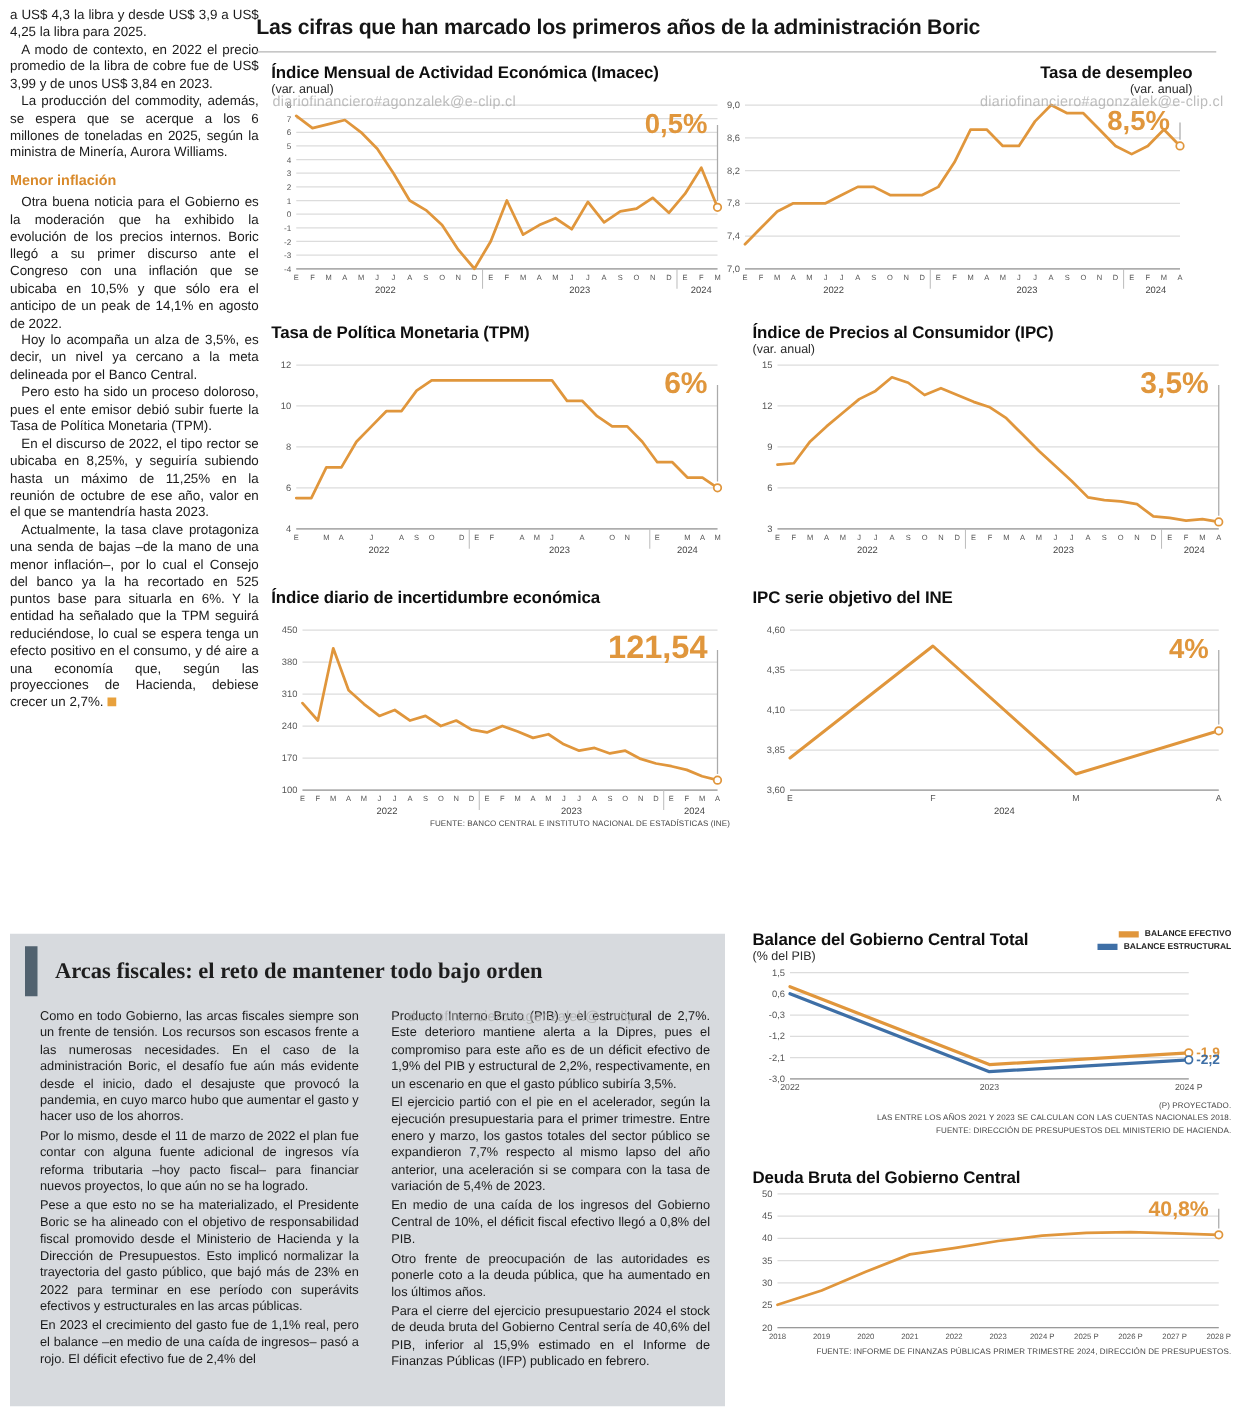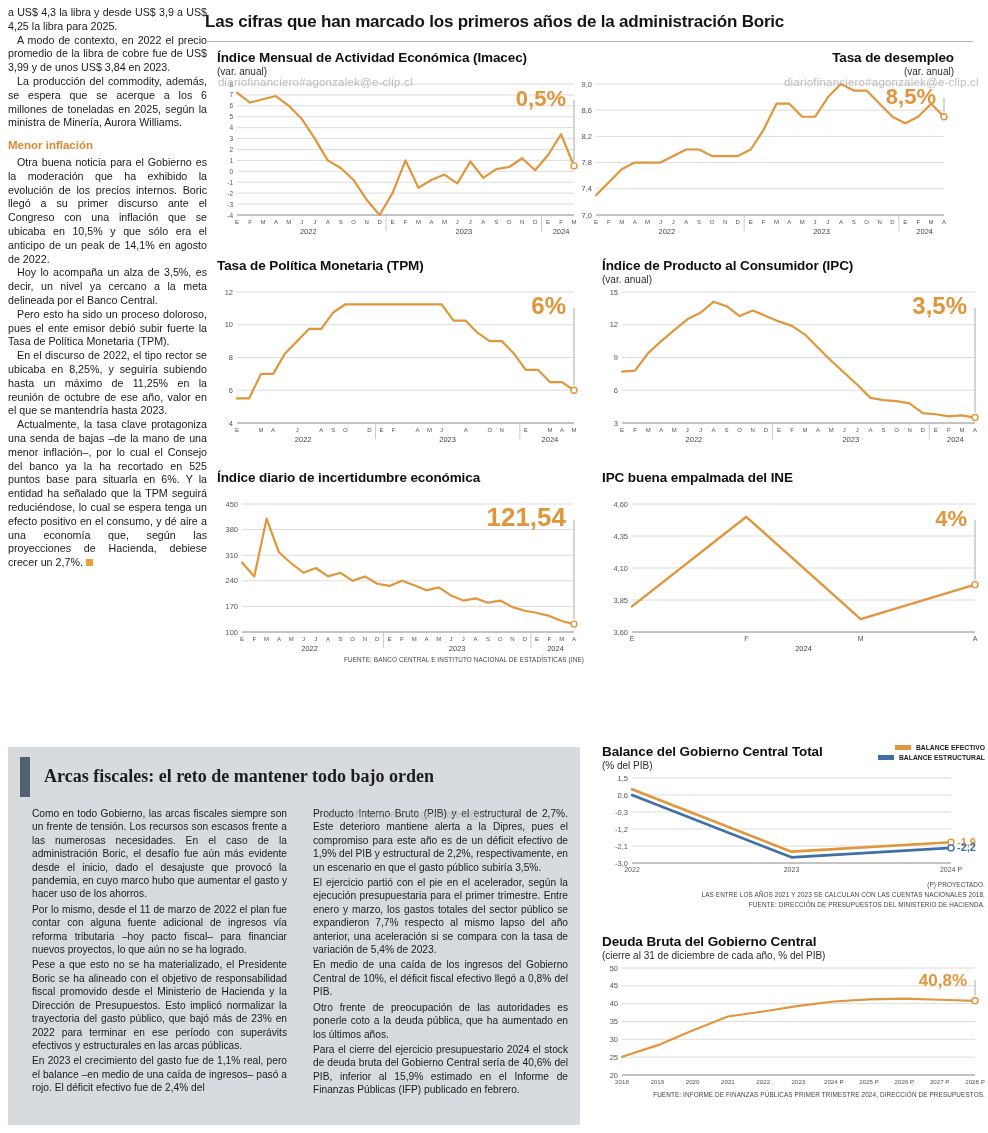--- a/index.html
+++ b/index.html
@@ -233,21 +233,21 @@
           <text x="332.92857142857144" y="156" text-anchor="middle" font-size="7.5" fill="#444">2024</text>
           <line x1="302.8392857142857" y1="137" x2="302.8392857142857" y2="153" stroke="#bbb" stroke-width="0.8"></line>
           <line x1="357" y1="22" x2="357" y2="99.25" stroke="#aaa" stroke-width="1"></line>
           <text x="349" y="28" text-anchor="end" font-size="24" font-weight="bold" fill="#E0963C">6%</text>
           <polyline points="20,112.4375 32.035714285714285,112.4375 44.07142857142857,87.875 56.107142857142854,87.875 68.14285714285714,67.40625 80.17857142857143,55.125 92.21428571428571,42.84375 104.25,42.84375 116.28571428571429,26.46875 128.32142857142856,18.28125 140.35714285714286,18.28125 152.39285714285714,18.28125 164.42857142857142,18.28125 176.46428571428572,18.28125 188.5,18.28125 200.53571428571428,18.28125 212.57142857142858,18.28125 224.60714285714286,18.28125 236.64285714285714,34.65625 248.67857142857142,34.65625 260.7142857142857,46.9375 272.75,55.125 284.7857142857143,55.125 296.82142857142856,67.40625 308.85714285714283,83.78125 320.89285714285717,83.78125 332.92857142857144,96.0625 344.9642857142857,96.0625 357,104.25" fill="none" stroke="#E0963C" stroke-width="2.2" stroke-linejoin="round" stroke-linecap="round"></polyline>
           <circle cx="357" cy="104.25" r="3" fill="#fff" stroke="#E0963C" stroke-width="1.4"></circle>
         </svg></div>
   </div>
 
   <div id="c3" class="chart-block w383">
-    <div class="chart-title">Índice de Producto al Consumidor (IPC)</div>
+    <div class="chart-title">Índice de Precios al Consumidor (IPC)</div>
     <div class="chart-sub">(var. anual)</div>
     <div class="plot plot-158"><svg width="383" height="158" viewBox="0 0 383 158" xmlns="http://www.w3.org/2000/svg">
           <line x1="20" y1="6" x2="373" y2="6" stroke="#dcdcdc" stroke-width="1"></line>
           <text x="16" y="8.5" text-anchor="end" font-size="7.5" fill="#555">15</text>
           <line x1="20" y1="38.75" x2="373" y2="38.75" stroke="#dcdcdc" stroke-width="1"></line>
           <text x="16" y="41.25" text-anchor="end" font-size="7.5" fill="#555">12</text>
           <line x1="20" y1="71.5" x2="373" y2="71.5" stroke="#dcdcdc" stroke-width="1"></line>
           <text x="16" y="74" text-anchor="end" font-size="7.5" fill="#555">9</text>
           <line x1="20" y1="104.25" x2="373" y2="104.25" stroke="#dcdcdc" stroke-width="1"></line>
           <text x="16" y="106.75" text-anchor="end" font-size="7.5" fill="#555">6</text>
@@ -346,21 +346,21 @@
           <line x1="313.962962962963" y1="134" x2="313.962962962963" y2="150" stroke="#bbb" stroke-width="0.8"></line>
           <line x1="357" y1="22" x2="357" y2="121.12251428571429" stroke="#aaa" stroke-width="1"></line>
           <text x="349" y="28" text-anchor="end" font-size="26" font-weight="bold" fill="#E0963C">121,54</text>
           <polyline points="25,64.51428571428572 37.2962962962963,78.41142857142857 49.592592592592595,20.628571428571433 61.888888888888886,54.27428571428571 74.18518518518519,65.24571428571429 86.48148148148148,74.75428571428571 98.77777777777777,70 111.07407407407408,78.41142857142857 123.37037037037037,74.75428571428571 135.66666666666669,82.8 147.96296296296296,78.41142857142857 160.25925925925927,85.72571428571428 172.55555555555554,87.92 184.85185185185185,82.8 197.14814814814815,87.18857142857144 209.44444444444446,92.30857142857143 221.74074074074073,89.38285714285715 234.03703703703704,97.42857142857143 246.33333333333334,102.54857142857142 258.6296296296296,100.35428571428571 270.9259259259259,104.74285714285715 283.22222222222223,102.54857142857142 295.51851851851853,109.13142857142857 307.81481481481484,112.78857142857143 320.1111111111111,114.98285714285714 332.4074074074074,117.90857142857143 344.7037037037037,123.02857142857142 357,126.12251428571429" fill="none" stroke="#E0963C" stroke-width="2.2" stroke-linejoin="round" stroke-linecap="round"></polyline>
           <circle cx="357" cy="126.12251428571429" r="3" fill="#fff" stroke="#E0963C" stroke-width="1.4"></circle>
         </svg></div>
     <div class="source">FUENTE: BANCO CENTRAL E INSTITUTO NACIONAL DE ESTADÍSTICAS (INE)</div>
   </div>
 
   <div id="c5" class="chart-block w383">
-    <div class="chart-title">IPC buena empalmada del INE</div>
+    <div class="chart-title">IPC serie objetivo del INE</div>
     <div class="chart-sub"></div>
     <div class="plot plot-155"><svg width="383" height="155" viewBox="0 0 383 155" xmlns="http://www.w3.org/2000/svg">
           <line x1="30" y1="6" x2="373" y2="6" stroke="#dcdcdc" stroke-width="1"></line>
           <text x="26" y="8.5" text-anchor="end" font-size="7.5" fill="#555">4,60</text>
           <line x1="30" y1="38.000000000000014" x2="373" y2="38.000000000000014" stroke="#dcdcdc" stroke-width="1"></line>
           <text x="26" y="40.500000000000014" text-anchor="end" font-size="7.5" fill="#555">4,35</text>
           <line x1="30" y1="70.00000000000003" x2="373" y2="70.00000000000003" stroke="#dcdcdc" stroke-width="1"></line>
           <text x="26" y="72.50000000000003" text-anchor="end" font-size="7.5" fill="#555">4,10</text>
           <line x1="30" y1="101.99999999999999" x2="373" y2="101.99999999999999" stroke="#dcdcdc" stroke-width="1"></line>
           <text x="26" y="104.49999999999999" text-anchor="end" font-size="7.5" fill="#555">3,85</text>
@@ -440,21 +440,20 @@
         </svg></div>
     <div class="notes">
       <div class="note-line">(P) PROYECTADO.</div>
       <div class="note-line">LAS ENTRE LOS AÑOS 2021 Y 2023 SE CALCULAN CON LAS CUENTAS NACIONALES 2018.</div>
       <div class="note-line">FUENTE: DIRECCIÓN DE PRESUPUESTOS DEL MINISTERIO DE HACIENDA.</div>
     </div>
   </div>
 
   <div id="c7" class="chart-block w383">
     <div class="chart-title">Deuda Bruta del Gobierno Central</div>
-    <div class="chart-sub">(cierre al 31 de diciembre de cada año, % del PIB)</div>
     <div class="plot plot-126"><svg width="383" height="126" viewBox="0 0 383 126" xmlns="http://www.w3.org/2000/svg">
           <line x1="20" y1="6" x2="373" y2="6" stroke="#dcdcdc" stroke-width="1"></line>
           <text x="16" y="8.5" text-anchor="end" font-size="7.5" fill="#555">50</text>
           <line x1="20" y1="23.83333333333333" x2="373" y2="23.83333333333333" stroke="#dcdcdc" stroke-width="1"></line>
           <text x="16" y="26.33333333333333" text-anchor="end" font-size="7.5" fill="#555">45</text>
           <line x1="20" y1="41.66666666666667" x2="373" y2="41.66666666666667" stroke="#dcdcdc" stroke-width="1"></line>
           <text x="16" y="44.16666666666667" text-anchor="end" font-size="7.5" fill="#555">40</text>
           <line x1="20" y1="59.5" x2="373" y2="59.5" stroke="#dcdcdc" stroke-width="1"></line>
           <text x="16" y="62" text-anchor="end" font-size="7.5" fill="#555">35</text>
           <line x1="20" y1="77.33333333333334" x2="373" y2="77.33333333333334" stroke="#dcdcdc" stroke-width="1"></line>

